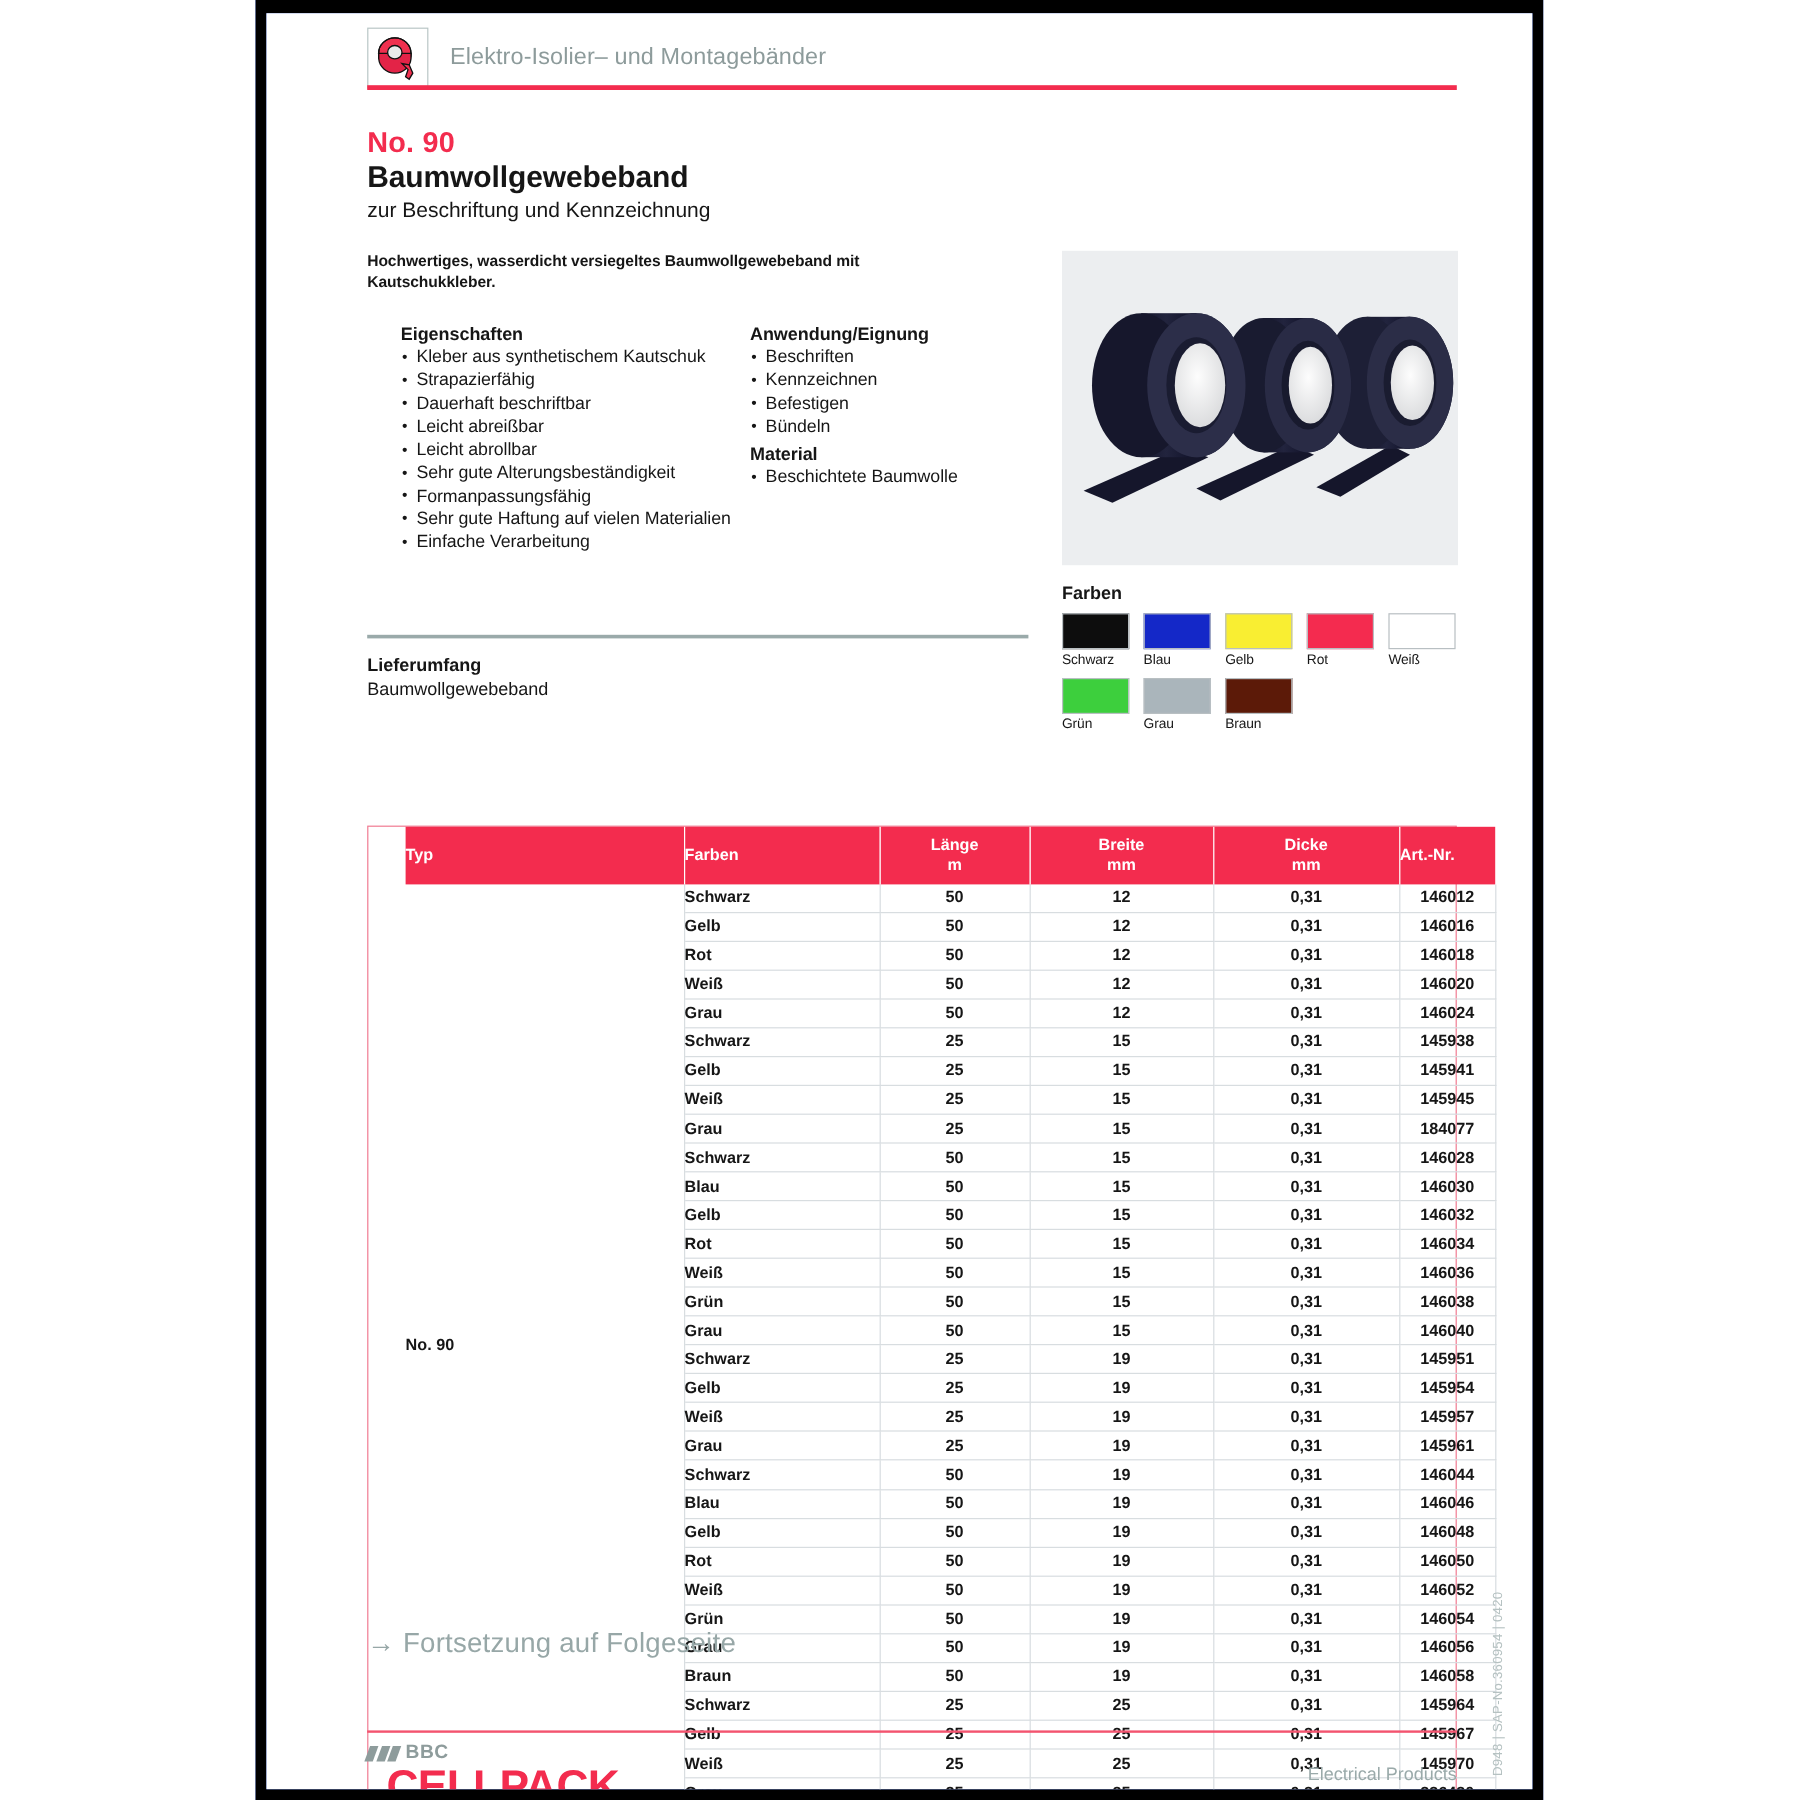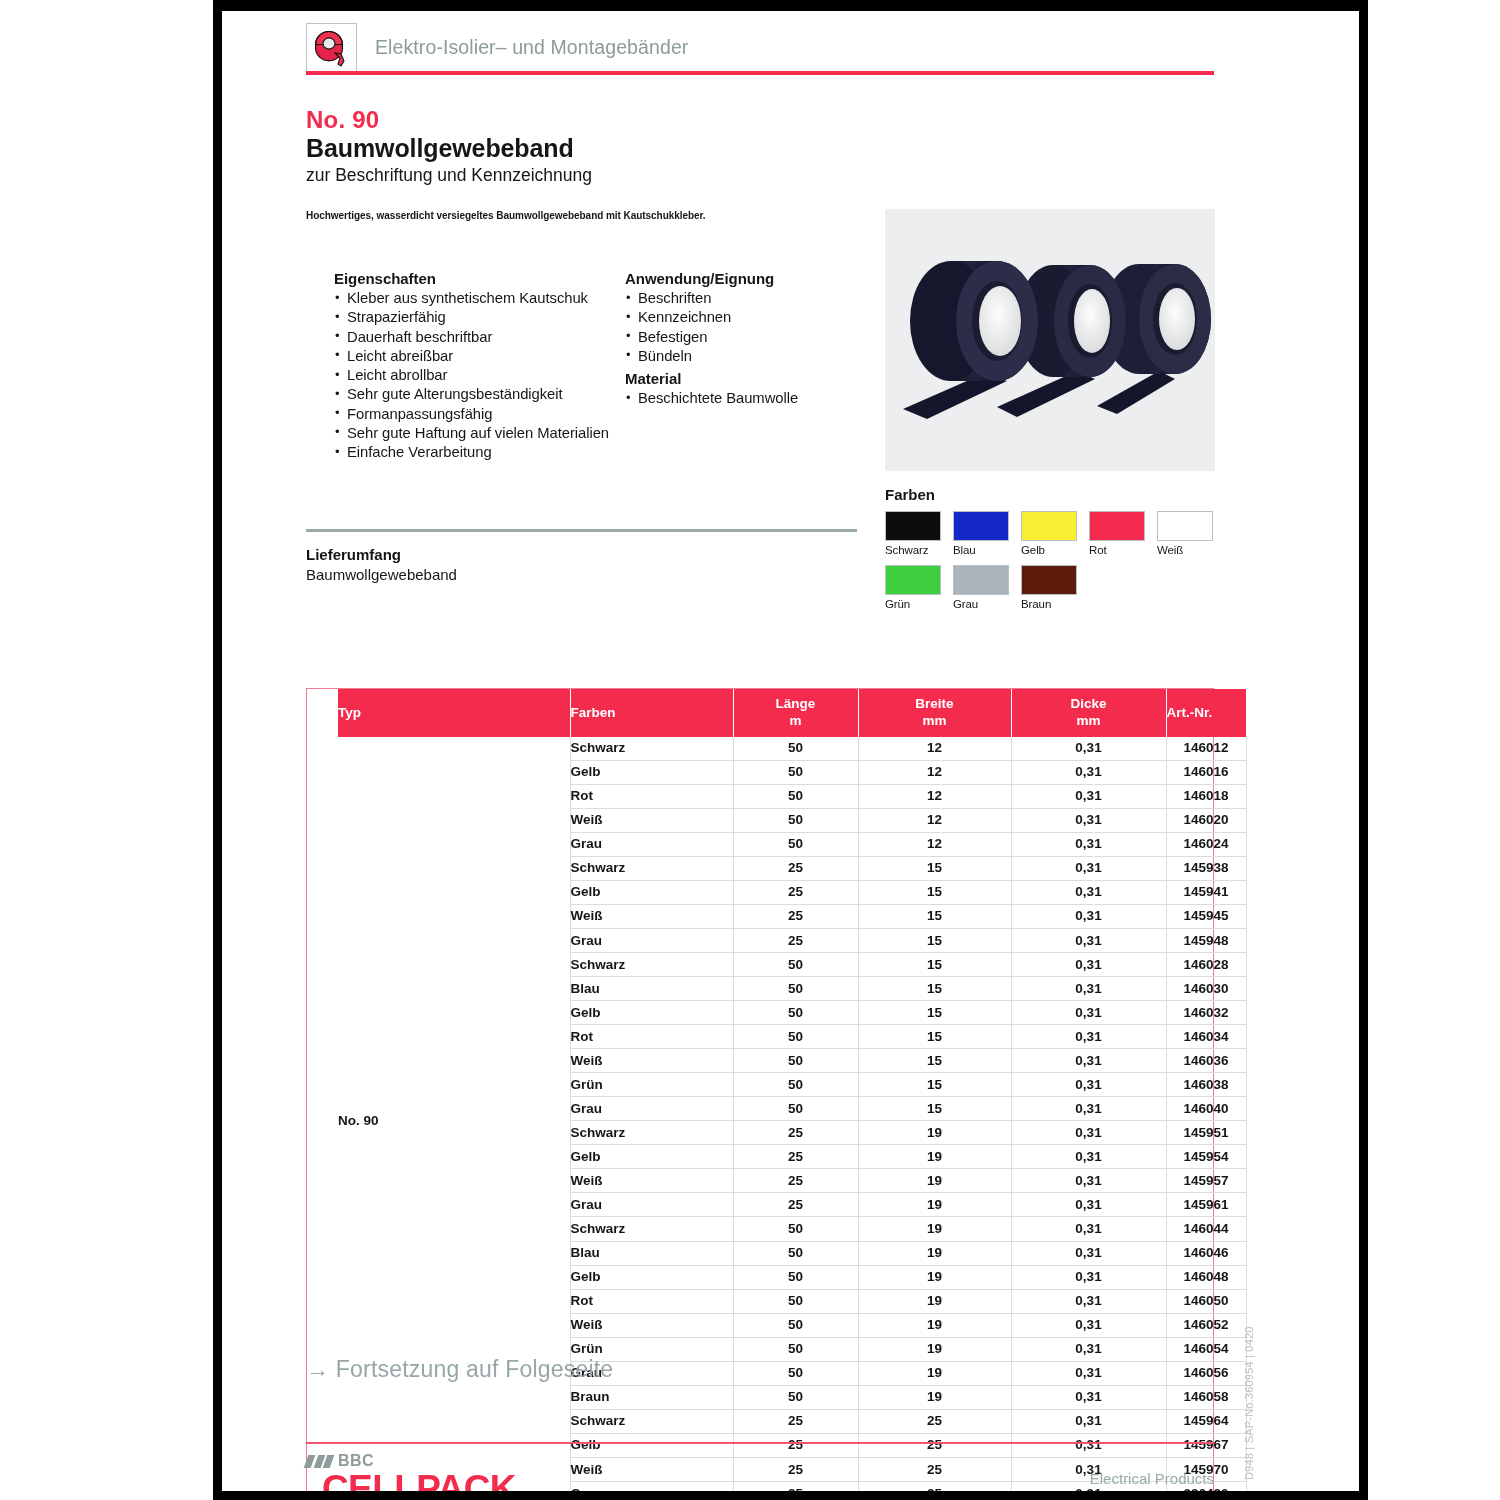--- a/index.html
+++ b/index.html
@@ -11,21 +11,21 @@
   #page {
     position: relative;
     width: 1500px; height: 1500px;
     background: #ffffff;
   }
 
   
   #frame {
     position: absolute;
     left: 213px; top: 0px;
-    width: 1155px; height: 1500px;
+    width: 1073px; height: 1500px;
     border: 9px solid #000000;
     border-top-width: 11px;
     background: #1d4ed8;
   }
   #sheet {
     position: absolute;
     left: 0; top: 0; right: 0; bottom: 0;
     background: #ffffff;
     overflow: hidden;
   }
@@ -67,21 +67,21 @@
     line-height: 1.18; letter-spacing: -.1px;
   }
   .t-sub {
     font-size: 17.5px; color: #161616; line-height: 1.25;
     padding-top: 2px;
   }
 
   
   #intro {
     position: absolute; left: 84px; top: 198px; width: 470px;
-    font-size: 10px; font-weight: bold; color: #161616;
+    font-size: 13px; font-weight: bold; color: #161616;
     line-height: 1.33; letter-spacing: -.05px;
   }
 
   
   #cols { position: absolute; left: 84px; top: 258px; width: 580px; }
   .col { position: absolute; top: 0; margin-left: 28px; }
   .col.left  { left: 0px;   width: 300px; }
   .col.right { left: 291px; width: 280px; }
   .col h4 {
     font-size: 15px; font-weight: bold; color: #161616;
@@ -475,21 +475,21 @@
                 <td class="num">25</td>
                 <td class="num">15</td>
                 <td class="num">0,31</td>
                 <td class="art">145945</td>
               </tr>
               <tr>
                 <td class="farb">Grau</td>
                 <td class="num">25</td>
                 <td class="num">15</td>
                 <td class="num">0,31</td>
-                <td class="art">145948</td>
+                <td class="art">184077</td>
               </tr>
               <tr class="grp-start">
                 <td class="farb">Schwarz</td>
                 <td class="num">50</td>
                 <td class="num">15</td>
                 <td class="num">0,31</td>
                 <td class="art">146028</td>
               </tr>
               <tr>
                 <td class="farb">Blau</td>

